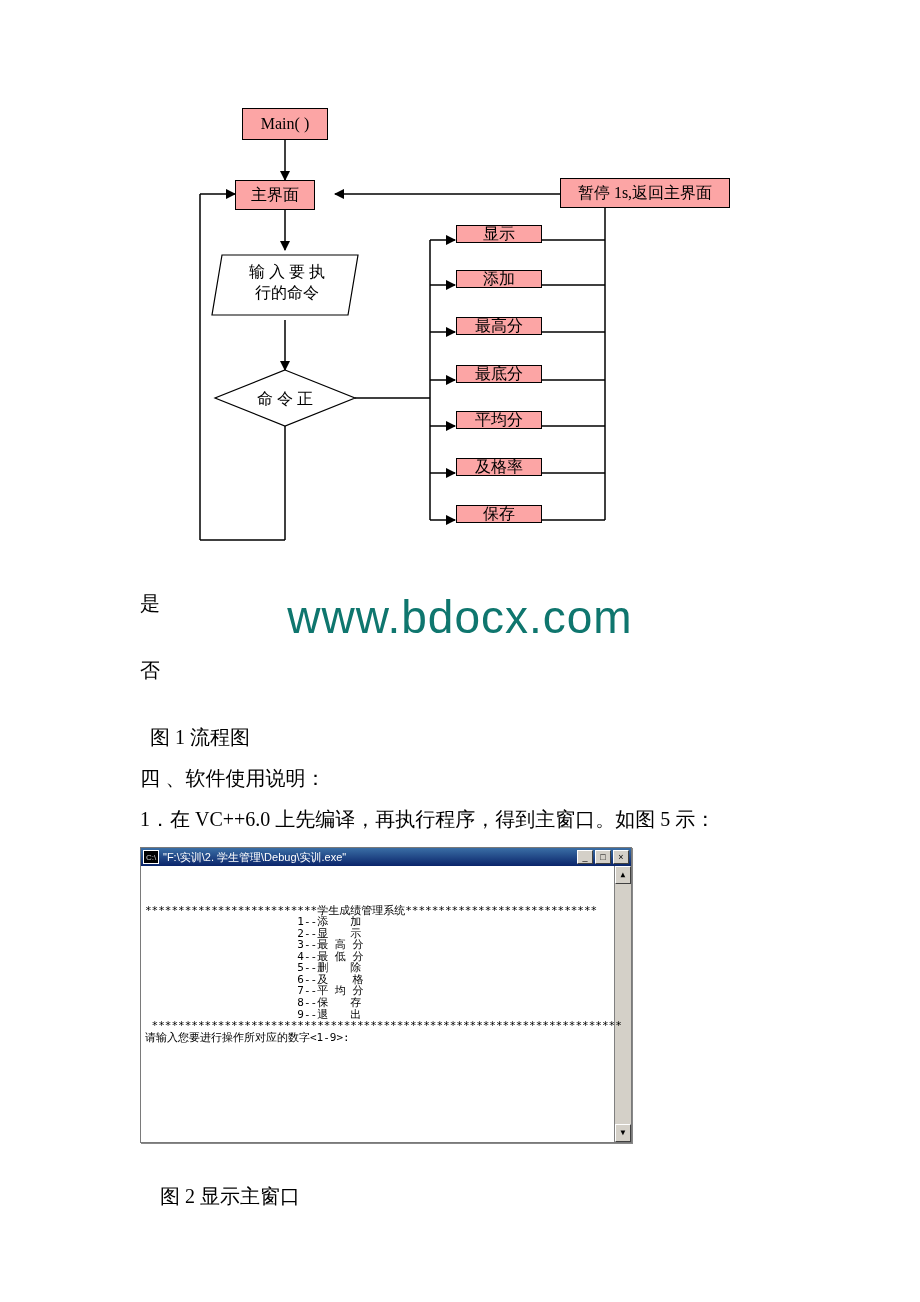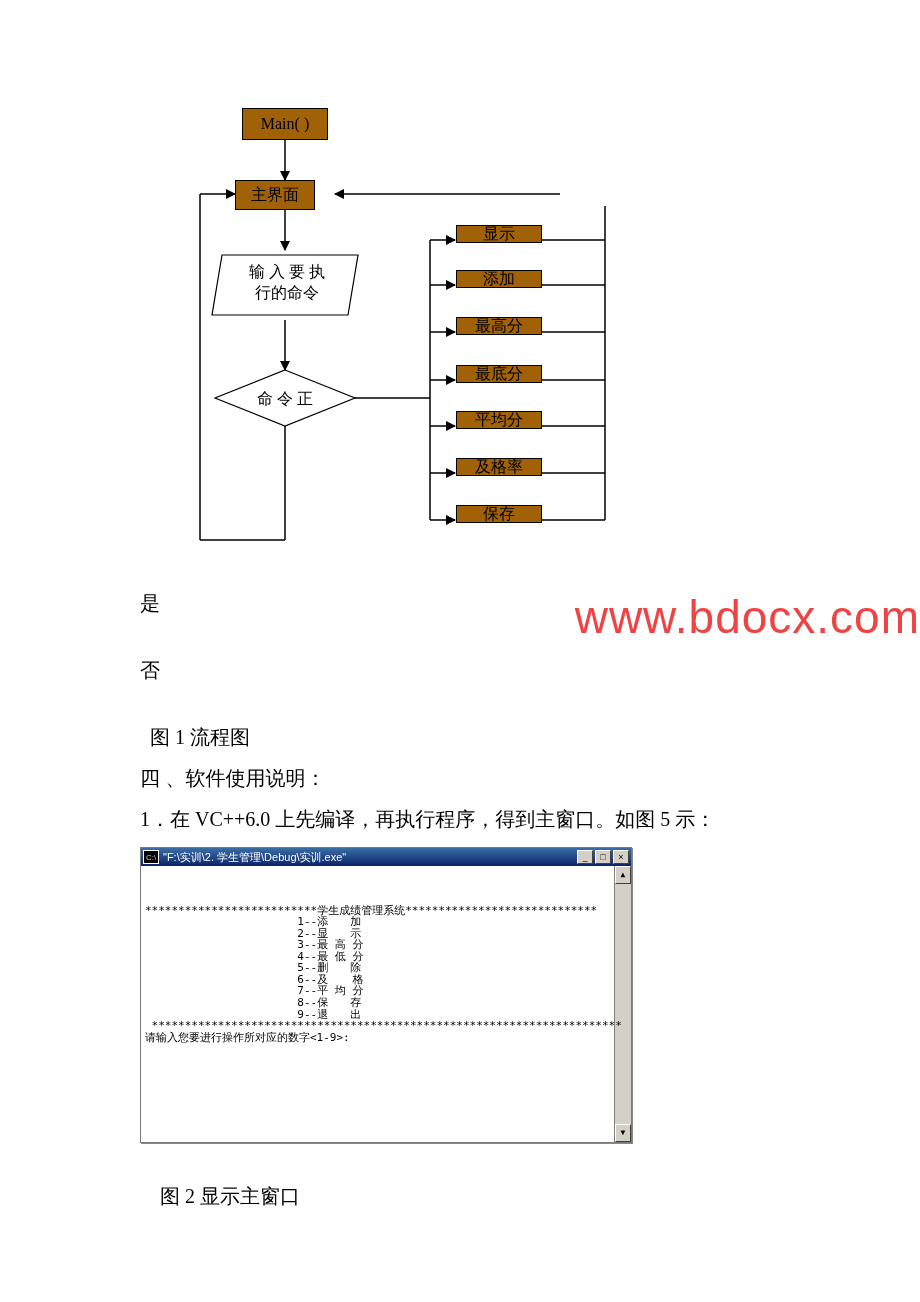--- a/index.html
+++ b/index.html
@@ -15,21 +15,21 @@
   }
   .flowchart {
     position: relative;
     width: 560px;
     height: 450px;
     margin-left: 40px;
   }
   .box {
     position: absolute;
     border: 1px solid #000;
-    background: #a16207;
+    background: #fca5a5;
     display: flex;
     align-items: center;
     justify-content: center;
     text-align: center;
     font-size: 16px;
     line-height: 1.3;
     padding: 4px 8px;
     box-sizing: border-box;
   }
   .small { width: 86px; height: 18px; }
@@ -47,23 +47,23 @@
   .heading {
     font-family: "SimHei", "黑体", sans-serif;
     font-weight: normal;
     font-size: 20px;
     margin: 22px 0 10px 0;
   }
   .watermark {
     position: absolute;
     left: 0; right: 0;
     top: 590px;
-    text-align: right;
+    text-align: center;
     font-size: 46px;
-    color: #ef4444;
+    color: #0f766e;
     font-family: Arial, sans-serif;
     letter-spacing: 1px;
     pointer-events: none;
     user-select: none;
   }
   
   .console-window {
     width: 490px;
     font-family: "SimSun", "NSimSun", monospace;
     font-size: 11px;
@@ -187,20 +187,21 @@
       <line x1="20" y1="440" x2="20" y2="94" stroke="#000" stroke-width="1.5"></line>
       <line x1="20" y1="94" x2="55" y2="94" stroke="#000" stroke-width="1.5" marker-end="url(#ah)"></line>
 
       <polygon points="42,155 178,155 168,215 32,215" fill="#fff" stroke="#000" stroke-width="1.2"></polygon>
 
       <polygon points="105,270 175,298 105,326 35,298" fill="#fff" stroke="#000" stroke-width="1.2"></polygon>
     </svg>
 
     <div class="box" style="left:62px;top:8px;width:86px;height:32px">Main( )</div>
     <div class="box" style="left:55px;top:80px;width:80px;height:30px">主界面</div>
+    <div class="box" style="left:380px;top:78px;width:170px;height:30px">暂停 1s,返回主界面</div>
 
     <div style="position:absolute;left:52px;top:162px;width:110px;font-size:16px;text-align:center;white-space:pre-line;line-height:1.3">输 入 要 执
 行的命令</div>
     <div style="position:absolute;left:70px;top:289px;width:70px;font-size:16px;text-align:center">命 令 正</div>
 
     <div class="box small" style="left:276px;top:125px">显示</div>
     <div class="box small" style="left:276px;top:170px">添加</div>
     <div class="box small" style="left:276px;top:217px">最高分</div>
     <div class="box small" style="left:276px;top:265px">最底分</div>
     <div class="box small" style="left:276px;top:311px">平均分</div>

